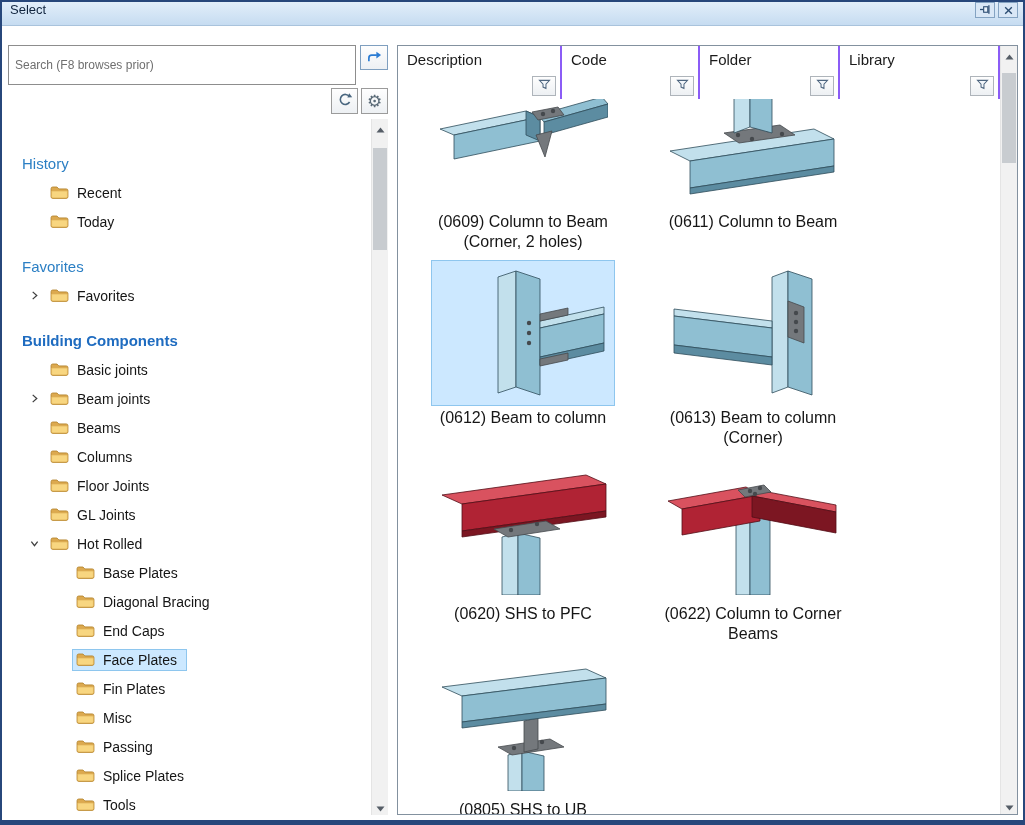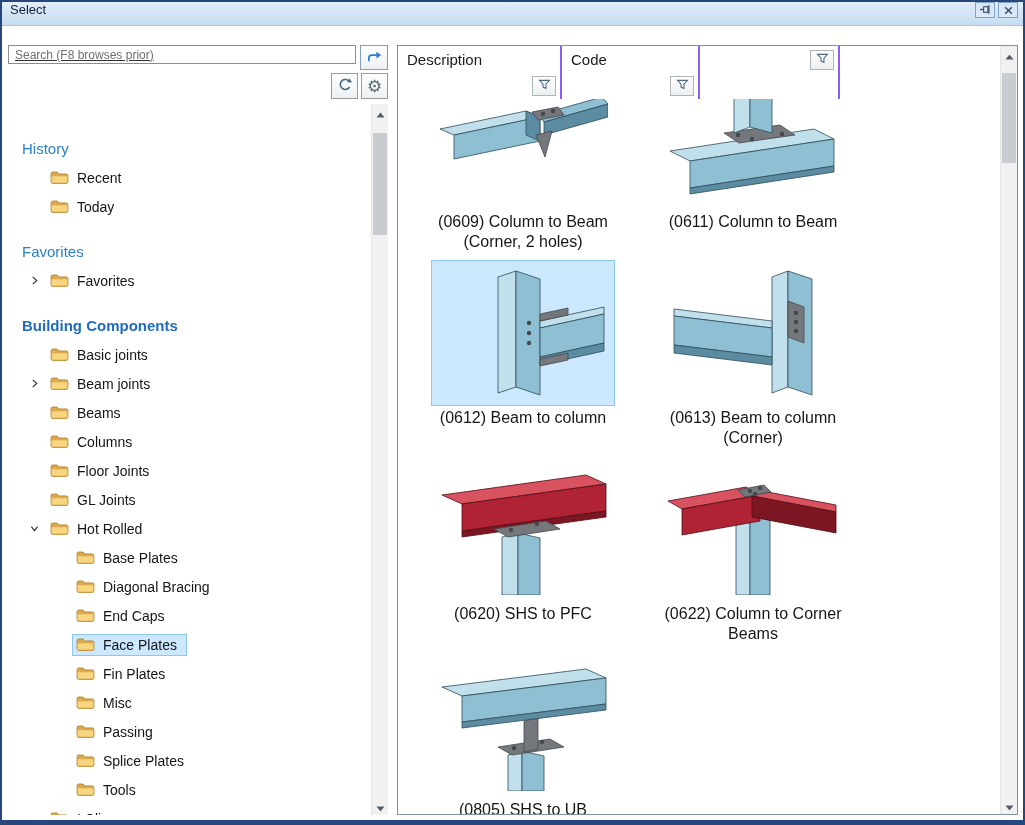--- a/index.html
+++ b/index.html
@@ -16,21 +16,21 @@
   .tb-btn { width:20px; height:16px; margin-left:3px; display:flex; align-items:center; justify-content:center;
             border:1px solid #84a3c2; background:#d9e7f6; }
 
   
   .content { flex:1; min-height:0; display:flex; padding:19px 5px 5px 6px; gap:9px; }
   .left { width:380px; flex:0 0 380px; display:flex; flex-direction:column; min-height:0; }
   .right { flex:1; min-width:0; border:1px solid #83919f; display:flex; background:#fff; }
 
   
   .search-row { display:flex; gap:4px; }
-  .search-input { flex:1; height:19px; border:1px solid #8d8d8d; padding:0 6px; font-size:12px; color:#333;text-decoration:underline; }
+  .search-input { flex:1; height:40px; border:1px solid #8d8d8d; padding:0 6px; font-size:12px; color:#333; }
   .search-input::placeholder { color:#6f6f6f; }
   .icon-btn { border:1px solid #9b9b9b; background:linear-gradient(#fefefe,#edf0f3);
               display:flex; align-items:center; justify-content:center; }
   .go-btn { width:28px; height:25px; border-color:#7f9fbf; }
   .tool-row { display:flex; justify-content:flex-end; gap:3px; margin-top:3px; }
   .tool-btn { width:27px; height:26px; color:#5a6a77; font-size:17px; line-height:1; }
 
   
   .tree-wrap { flex:1; min-height:0; display:flex; margin-top:5px; }
   .tree { flex:1; overflow:hidden; padding-top:30px; }
@@ -405,20 +405,31 @@
               <div class="hlabel">Code</div>
               <div class="hfilter">
                 <button class="icon-btn filter-btn">
                   <span><svg viewBox="0 0 14 12" width="13" height="11">
                       <path d="M1.5 1.5 H12.5 L8.6 5.6 V10.4 L5.4 8.8 V5.6 Z" fill="#f2f6fa" stroke="#4d657f" stroke-width="1.1"></path>
                     </svg></span>
                 </button>
               </div>
             </div>
             <div class="hcell" style="width: 140px;">
+              <div class="hlabel">Folder</div>
+              <div class="hfilter">
+                <button class="icon-btn filter-btn">
+                  <span><svg viewBox="0 0 14 12" width="13" height="11">
+                      <path d="M1.5 1.5 H12.5 L8.6 5.6 V10.4 L5.4 8.8 V5.6 Z" fill="#f2f6fa" stroke="#4d657f" stroke-width="1.1"></path>
+                    </svg></span>
+                </button>
+              </div>
+            </div>
+            <div class="hcell" style="flex: 1 1 0%;">
+              <div class="hlabel">Library</div>
               <div class="hfilter">
                 <button class="icon-btn filter-btn">
                   <span><svg viewBox="0 0 14 12" width="13" height="11">
                       <path d="M1.5 1.5 H12.5 L8.6 5.6 V10.4 L5.4 8.8 V5.6 Z" fill="#f2f6fa" stroke="#4d657f" stroke-width="1.1"></path>
                     </svg></span>
                 </button>
               </div>
             </div>
           </div>
         <div class="grid-viewport">

